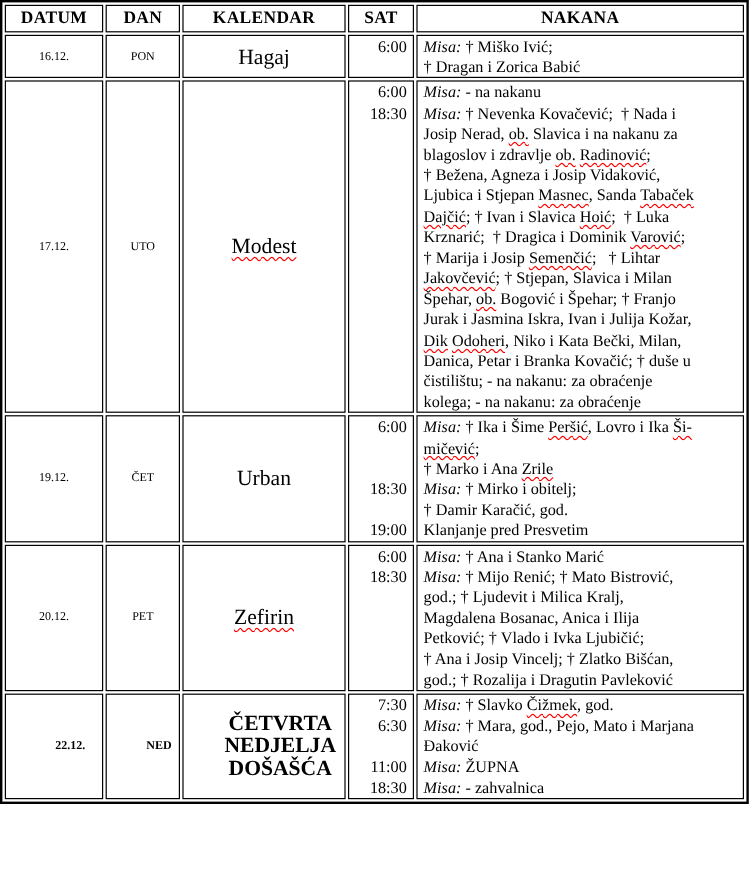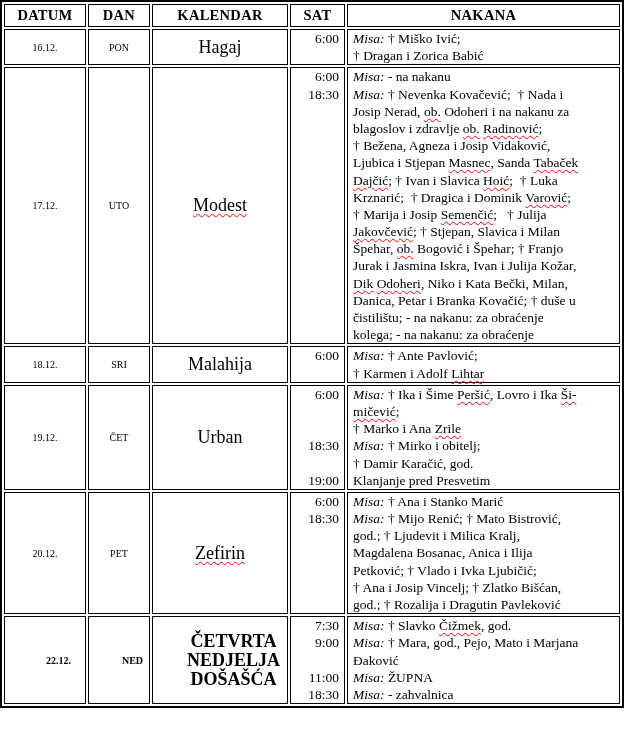--- a/index.html
+++ b/index.html
@@ -82,46 +82,34 @@
           <td class="c-date">17.12.</td>
           <td class="c-day">UTO</td>
           <td class="c-cal"><span class="sq">Modest</span></td>
           <td class="c-sat">
             <div class="ln">6:00</div>
             <div class="ln">18:30</div>
           </td>
           <td class="c-nak">
             <div class="ln"><span class="i ">Misa:</span><span class=""> - na nakanu</span></div>
             <div class="ln"><span class="i ">Misa:</span><span class=""> † Nevenka Kovačević;  † Nada i</span></div>
-            <div class="ln"><span class="">Josip Nerad, </span><span class="sq">ob.</span><span class=""> Odoheri i na nakanu za</span></div>
+            <div class="ln"><span class="">Josip Nerad, </span><span class="sq">ob.</span><span class=""> Slavica i na nakanu za</span></div>
             <div class="ln"><span class="">blagoslov i zdravlje </span><span class="sq">ob.</span><span class=""> </span><span class="sq">Radinović</span><span class="">;</span></div>
             <div class="ln"><span class="">† Bežena, Agneza i Josip Vidaković,</span></div>
             <div class="ln"><span class="">Ljubica i Stjepan </span><span class="sq">Masnec</span><span class="">, Sanda </span><span class="sq">Tabaček</span></div>
             <div class="ln"><span class="sq">Dajčić</span><span class="">; † Ivan i Slavica </span><span class="sq">Hoić</span><span class="">;  † Luka</span></div>
             <div class="ln"><span class="">Krznarić;  † Dragica i Dominik </span><span class="sq">Varović</span><span class="">;</span></div>
-            <div class="ln"><span class="">† Marija i Josip </span><span class="sq">Semenčić</span><span class="">;   † Julija</span></div>
+            <div class="ln"><span class="">† Marija i Josip </span><span class="sq">Semenčić</span><span class="">;   † Lihtar</span></div>
             <div class="ln"><span class="sq">Jakovčević</span><span class="">; † Stjepan, Slavica i Milan</span></div>
             <div class="ln"><span class="">Špehar, </span><span class="sq">ob.</span><span class=""> Bogović i Špehar; † Franjo</span></div>
             <div class="ln"><span class="">Jurak i Jasmina Iskra, Ivan i Julija Kožar,</span></div>
             <div class="ln"><span class="sq">Dik</span><span class=""> </span><span class="sq">Odoheri</span><span class="">, Niko i Kata Bečki, Milan,</span></div>
             <div class="ln"><span class="">Danica, Petar i Branka Kovačić; † duše u</span></div>
             <div class="ln"><span class="">čistilištu; - na nakanu: za obraćenje</span></div>
             <div class="ln"><span class="">kolega; - na nakanu: za obraćenje</span></div>
-          </td>
-        </tr>
-        <tr>
-          <td class="c-date">18.12.</td>
-          <td class="c-day">SRI</td>
-          <td class="c-cal"><span class="">Malahija</span></td>
-          <td class="c-sat">
-            <div class="ln">6:00</div>
-          </td>
-          <td class="c-nak">
-            <div class="ln"><span class="i ">Misa:</span><span class=""> † Ante Pavlović;</span></div>
-            <div class="ln"><span class="">† Karmen i Adolf </span><span class="sq">Lihtar</span></div>
           </td>
         </tr>
         <tr>
           <td class="c-date">19.12.</td>
           <td class="c-day">ČET</td>
           <td class="c-cal"><span class="">Urban</span></td>
           <td class="c-sat">
             <div class="ln">6:00</div>
             <div class="ln">&nbsp;</div>
             <div class="ln">&nbsp;</div>
@@ -159,21 +147,21 @@
         <tr class="bold">
           <td class="c-date">22.12.</td>
           <td class="c-day">NED</td>
           <td class="c-cal">
             <div class="cal-ln"><span class="">ČETVRTA</span></div>
             <div class="cal-ln"><span class="">NEDJELJA</span></div>
             <div class="cal-ln"><span class="">DOŠAŠĆA</span></div>
           </td>
           <td class="c-sat">
             <div class="ln">7:30</div>
-            <div class="ln">9:00</div>
+            <div class="ln">6:30</div>
             <div class="ln">&nbsp;</div>
             <div class="ln">11:00</div>
             <div class="ln">18:30</div>
           </td>
           <td class="c-nak">
             <div class="ln"><span class="i ">Misa:</span><span class=""> † Slavko </span><span class="sq">Čižmek</span><span class="">, god.</span></div>
             <div class="ln"><span class="i ">Misa:</span><span class=""> † Mara, god., Pejo, Mato i Marjana</span></div>
             <div class="ln"><span class="">Đaković</span></div>
             <div class="ln"><span class="i ">Misa:</span><span class=""> ŽUPNA</span></div>
             <div class="ln"><span class="i ">Misa:</span><span class=""> - zahvalnica</span></div>

